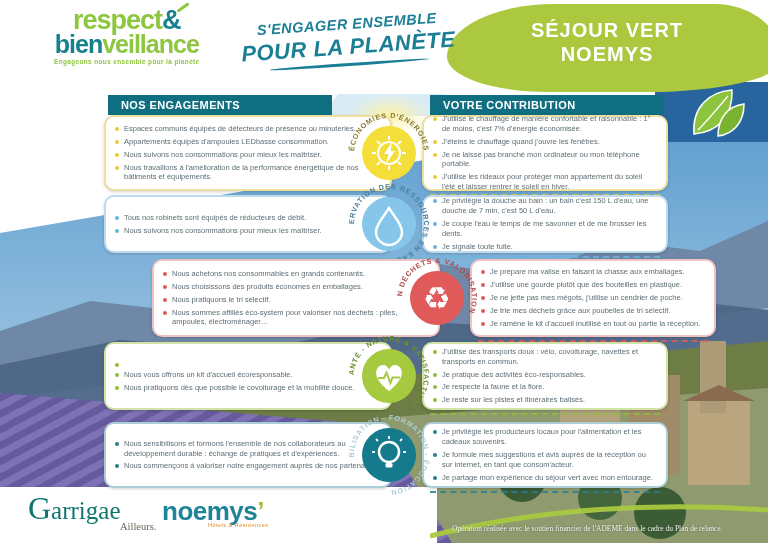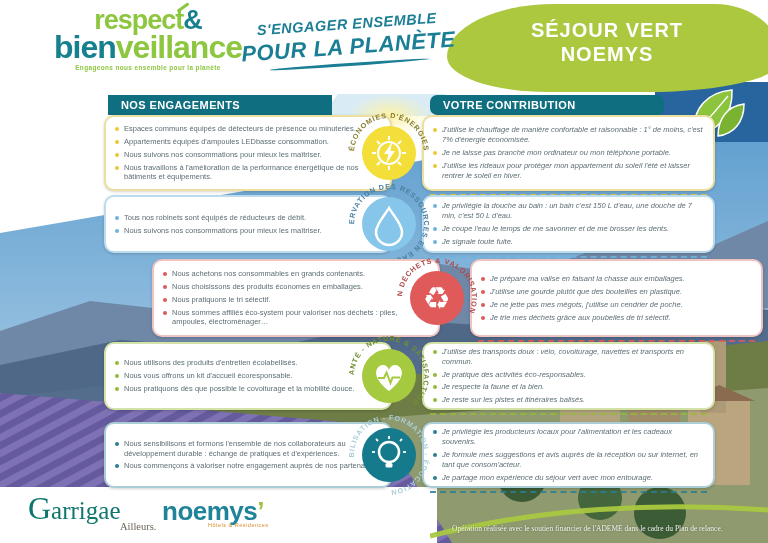--- a/index.html
+++ b/index.html
@@ -3,21 +3,21 @@
 <meta charset="utf-8">
 <style>
   html,body{margin:0;padding:0;background:#e8e8e8;}
   .poster{position:relative;width:768px;height:543px;background:#ffffff;overflow:hidden;
           font-family:"Liberation Sans",sans-serif;}
   .scene{position:absolute;left:0;top:93px;z-index:0;}
   
   .logo{position:absolute;left:54px;top:8px;z-index:3;line-height:.92;text-align:center;}
   .logo .l1{font-size:27px;font-weight:bold;letter-spacing:-1px;color:#8dc63f;}
   .logo .amp{color:#16808f;}
-  .logo .l2{font-size:32px;font-weight:bold;letter-spacing:-1px;}
+  .logo .l2{font-size:25px;font-weight:bold;letter-spacing:-1px;}
   .logo .teal{color:#16808f;} .logo .green{color:#8dc63f;}
   .logo .tag{font-size:6.4px;color:#8dc63f;letter-spacing:.4px;margin-top:3px;font-weight:bold;}
   .amp-slash{position:absolute;left:176px;top:6px;width:14px;height:3px;background:#8dc63f;
              transform:rotate(-35deg);border-radius:2px;}
   .slogan{position:absolute;left:238px;top:16px;width:220px;z-index:3;transform:rotate(-4deg);
           color:#1a7e95;text-align:center;font-style:italic;font-weight:bold;}
   .slogan .s1{font-size:14.5px;letter-spacing:.5px;}
   .slogan .s2{font-size:22px;letter-spacing:.5px;margin-top:2px;}
   .slogan .under{height:3px;width:160px;background:#1a7e95;border-radius:50%;margin:3px auto 0;}
   .blob{position:absolute;left:447px;top:4px;width:335px;height:88px;background:#abc83f;z-index:2;
@@ -26,29 +26,29 @@
         color:#fff;font-weight:bold;font-size:20px;letter-spacing:1px;line-height:1.2;}
   .navy-band{position:absolute;left:655px;top:82px;width:113px;height:60px;background:#28649e;z-index:1;}
   .leafwrap{position:absolute;left:688px;top:86px;z-index:2;}
   
   .diag{position:absolute;left:330px;top:94px;width:108px;height:22px;background:#d9ecf6;
         transform:skewX(-35deg);z-index:1;}
   .sunburst{position:absolute;left:348px;top:94px;width:84px;height:42px;z-index:1;
         background:radial-gradient(ellipse at center,#fdf2a8 0%,rgba(253,242,168,0) 70%);}
   .colhdr{position:absolute;top:95px;height:20px;background:#0f6e80;color:#fff;font-weight:bold;
         font-size:11px;letter-spacing:.4px;line-height:20px;padding-left:13px;z-index:2;box-sizing:border-box;}
-  .colhdr.left{left:108px;width:224px;} .colhdr.right{left:430px;width:234px;border-radius:7px;}
+  .colhdr.left{left:108px;width:224px;} .colhdr.right{left:430px;width:234px;}
   
   .row{position:absolute;left:0;width:768px;z-index:3;}
   .row1{top:115px;height:76px;} .row2{top:195px;height:58px;} .row3{top:259px;height:78px;margin-left:48px;}
   .row4{top:342px;height:68px;} .row5{top:422px;height:66px;}
   .card{position:absolute;top:0;height:100%;background:#fff;border:2px solid var(--bd);
         border-radius:10px;box-sizing:border-box;padding:6px 9px;box-shadow:0 1px 3px rgba(0,0,0,.18);}
   .card.cl{left:104px;width:288px;}
-  .card.cr{left:422px;width:293px;font-style:italic;}
+  .card.cr{left:422px;width:246px;}
   .card.cr::after{content:"";position:absolute;left:6px;right:6px;bottom:-7px;
         border-bottom:2px dashed var(--th);opacity:.85;}
   .card ul{margin:0;padding:0;list-style:none;display:flex;flex-direction:column;justify-content:center;height:100%;}
   .card li{display:flex;gap:5px;margin:1.6px 0;font-size:7.5px;line-height:1.3;color:#5d6e75;}
   .mk{flex:0 0 4px;width:4px;height:4px;border-radius:50%;background:var(--th);margin-top:3px;}
   .t1{--th:#e9c937;--bd:#ecdf9f;} .t2{--th:#6db4dd;--bd:#bcdcee;} .t3{--th:#dd5a5a;--bd:#f0c3c3;}
   .t4{--th:#93bb3a;--bd:#d3e3a8;} .t5{--th:#2a7f93;--bd:#aacdd6;}
   .badge{position:absolute;left:347px;top:50%;transform:translateY(-50%);width:84px;height:84px;z-index:4;}
   .arc{font-family:"Liberation Sans",sans-serif;font-size:7.2px;font-weight:bold;letter-spacing:.8px;}
   
@@ -178,20 +178,24 @@
       </svg>
     </div>
     <div class="card cr t1">
       <ul>
         <li>
             <span class="mk"></span>
             <span>J'utilise le chauffage de manière confortable et raisonnable : 1° de moins, c'est 7% d'énergie économisée.</span>
           </li>
         <li>
             <span class="mk"></span>
+            <span>J'éteins le chauffage quand j'ouvre les fenêtres.</span>
+          </li>
+        <li>
+            <span class="mk"></span>
             <span>Je ne laisse pas branché mon ordinateur ou mon téléphone portable.</span>
           </li>
         <li>
             <span class="mk"></span>
             <span>J'utilise les rideaux pour protéger mon appartement du soleil l'été et laisser rentrer le soleil en hiver.</span>
           </li>
       </ul>
     </div>
   </div>
 
@@ -282,30 +286,33 @@
             <span>J'utilise une gourde plutôt que des bouteilles en plastique.</span>
           </li>
         <li>
             <span class="mk"></span>
             <span>Je ne jette pas mes mégots, j'utilise un cendrier de poche.</span>
           </li>
         <li>
             <span class="mk"></span>
             <span>Je trie mes déchets grâce aux poubelles de tri sélectif.</span>
           </li>
+        <li>
+            <span class="mk"></span>
+            <span>Je ramène le kit d'accueil inutilisé en tout ou partie la réception.</span>
+          </li>
       </ul>
     </div>
   </div>
 
   <div class="row row4">
     <div class="card cl t4">
       <ul>
         <li>
             <span class="mk"></span>
-            <span>Nous utilisons des produits d'entretien écolabellisés.</span>
           </li>
         <li>
             <span class="mk"></span>
             <span>Nous vous offrons un kit d'accueil écoresponsable.</span>
           </li>
         <li>
             <span class="mk"></span>
             <span>Nous pratiquons dès que possible le covoiturage et la mobilité douce.</span>
           </li>
       </ul>
@@ -328,21 +335,21 @@
         <li>
             <span class="mk"></span>
             <span>J'utilise des transports doux : vélo, covoiturage, navettes et transports en commun.</span>
           </li>
         <li>
             <span class="mk"></span>
             <span>Je pratique des activités éco-responsables.</span>
           </li>
         <li>
             <span class="mk"></span>
-            <span>Je respecte la faune et la bien.</span>
+            <span>Je respecte la faune et la flore.</span>
           </li>
         <li>
             <span class="mk"></span>
             <span>Je reste sur les pistes et itinéraires balisés.</span>
           </li>
       </ul>
     </div>
   </div>
 
   <div class="row row5">

